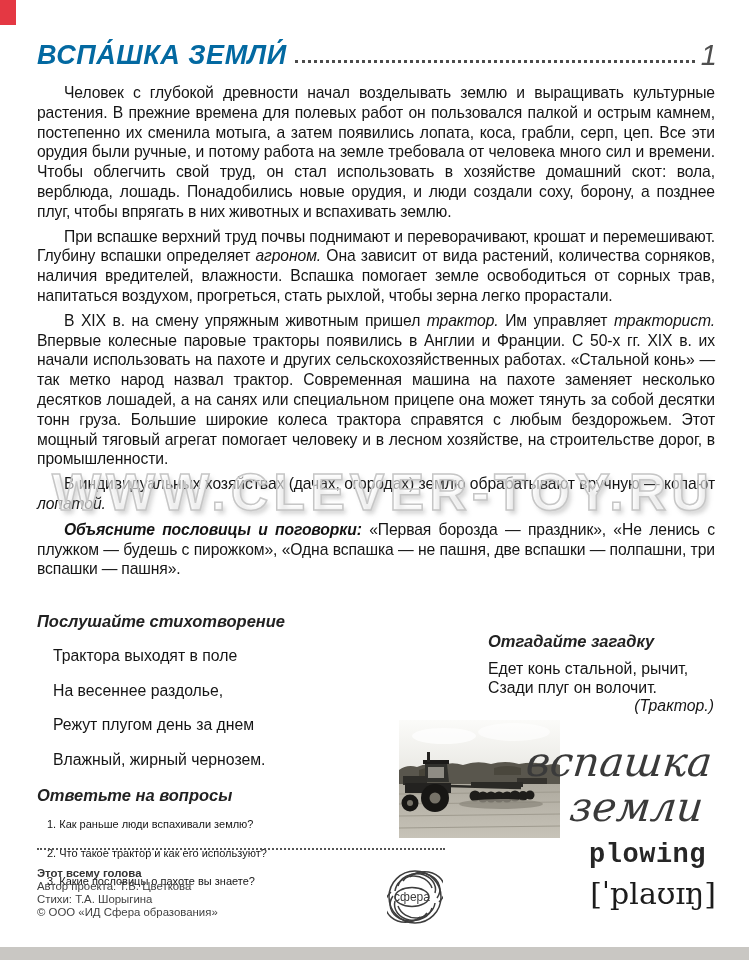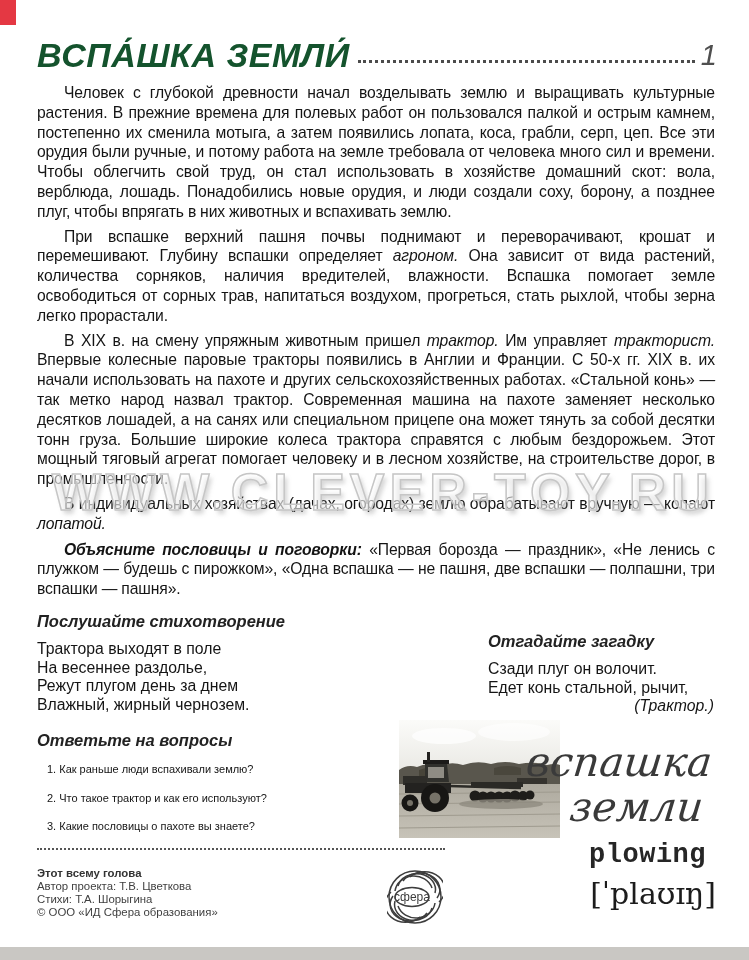--- a/index.html
+++ b/index.html
@@ -5,21 +5,21 @@
   html,body{margin:0;padding:0;background:#e9e9e9;}
   .page{
     position:relative;width:749px;height:960px;background:#ffffff;
     font-family:"Liberation Sans",sans-serif;color:#151515;overflow:hidden;
     margin:0 auto;
   }
   .red-corner{position:absolute;left:0;top:0;width:16px;height:25px;background:#e43843;}
 
   
   .title-row{position:absolute;left:37px;top:40px;width:680px;display:flex;align-items:flex-end;}
-  .title{font-size:34px;font-weight:bold;font-style:italic;color:#14532d;letter-spacing:.5px;white-space:nowrap;line-height:30px;}
+  .title{font-size:27px;font-weight:bold;font-style:italic;color:#0369a1;letter-spacing:.5px;white-space:nowrap;line-height:30px;}
   .leader{flex:1;border-bottom:3px dotted #4b4b4b;margin:0 6px 7px 8px;height:0;}
   .pagenum{font-size:29px;font-style:italic;color:#4f4f4f;line-height:30px;}
 
   
   .body-text{position:absolute;left:37px;top:83px;width:678px;
     font-size:15.7px;line-height:19.8px;text-align:justify;color:#141414;
     word-spacing:-0.3px;letter-spacing:-0.1px;}
   .body-text p{margin:0 0 5px 0;text-indent:27px;}
   .body-text p.proverbs{margin-top:6px;}
   .si{font-style:italic;}
@@ -28,21 +28,21 @@
   
   .watermark{position:absolute;left:52px;top:462px;width:680px;
     font-size:52px;font-weight:bold;letter-spacing:5px;white-space:nowrap;
     color:rgba(255,255,255,0.55);-webkit-text-stroke:1.5px #c6c6c6;
     text-shadow:3px 4px 4px rgba(140,140,140,0.35);
     pointer-events:none;z-index:5;}
 
   
   .sec-heading{font-size:16.5px;font-weight:bold;font-style:italic;color:#222;margin:0 0 9px 0;}
   .col-left{position:absolute;left:37px;top:612px;width:420px;}
-  .poem p{margin:0;font-size:15.8px;line-height:18.6px;}
+  .poem p{margin:16px;font-size:15.8px;line-height:18.6px;}
   .questions-heading{margin-top:17px;}
   .questions p{margin:10px;font-size:11px;line-height:18.4px;}
   .col-right{position:absolute;left:488px;top:632px;width:228px;}
   .riddle p{margin:0;font-size:15.8px;line-height:18.6px;}
   .riddle-answer{font-style:italic;text-align:right;margin-top:3px;padding-right:2px;}
 
   
   .photo{position:absolute;left:399px;top:720px;width:161px;height:118px;}
 
   
@@ -72,21 +72,21 @@
   <div class="red-corner"></div>
 
   <div class="title-row">
     <span class="title">ВСПА́ШКА ЗЕМЛИ́</span>
     <span class="leader"></span>
     <span class="pagenum">1</span>
   </div>
 
   <div class="body-text">
     <p><span>Человек с глубокой древности начал возделывать землю и выращивать культурные растения. В прежние времена для полевых работ он пользовался палкой и острым камнем, постепенно их сменила мотыга, а затем появились лопата, коса, грабли, серп, цеп. Все эти орудия были ручные, и потому работа на земле требовала от человека много сил и времени. Чтобы облегчить свой труд, он стал использовать в хозяйстве домашний скот: вола, верблюда, лошадь. Понадобились новые орудия, и люди создали соху, борону, а позднее плуг, чтобы впрягать в них животных и вспахивать землю.</span></p>
-    <p><span>При вспашке верхний пашня почвы поднимают и переворачивают, крошат и перемешивают. Глубину вспашки определяет </span><span class="si">агроном.</span><span> Она зависит от вида растений, количества сорняков, наличия вредителей, влажности. Вспашка помогает земле освободиться от сорных трав, напитаться воздухом, прогреться, стать рыхлой, чтобы зерна легко прорастали.</span></p>
+    <p><span>При вспашке верхний труд почвы поднимают и переворачивают, крошат и перемешивают. Глубину вспашки определяет </span><span class="si">агроном.</span><span> Она зависит от вида растений, количества сорняков, наличия вредителей, влажности. Вспашка помогает земле освободиться от сорных трав, напитаться воздухом, прогреться, стать рыхлой, чтобы зерна легко прорастали.</span></p>
     <p><span>В XIX в. на смену упряжным животным пришел </span><span class="si">трактор.</span><span> Им управляет </span><span class="si">тракторист.</span><span> Впервые колесные паровые тракторы появились в Англии и Франции. С 50-х гг. XIX в. их начали использовать на пахоте и других сельскохозяйственных работах. «Стальной конь» — так метко народ назвал трактор. Современная машина на пахоте заменяет несколько десятков лошадей, а на санях или специальном прицепе она может тянуть за собой десятки тонн груза. Большие широкие колеса трактора справятся с любым бездорожьем. Этот мощный тяговый агрегат помогает человеку и в лесном хозяйстве, на строительстве дорог, в промышленности.</span></p>
     <p><span>В индивидуальных хозяйствах (дачах, огородах) землю обрабатывают вручную — копают </span><span class="si">лопатой.</span></p>
     <p class="proverbs"><span class="sbi">Объясните пословицы и поговорки: </span><span>«Первая борозда — праздник», «Не ленись с плужком — будешь с пирожком», «Одна вспашка — не пашня, две вспашки — полпашни, три вспашки — пашня».</span></p>
   </div>
 
   <div class="watermark">WWW.CLEVER-TOY.RU</div>
 
   <div class="col-left">
     <div class="sec-heading">Послушайте стихотворение</div>
     <div class="poem">
@@ -99,22 +99,22 @@
     <div class="questions">
       <p>1. Как раньше люди вспахивали землю?</p>
       <p>2. Что такое трактор и как его используют?</p>
       <p>3. Какие пословицы о пахоте вы знаете?</p>
     </div>
   </div>
 
   <div class="col-right">
     <div class="sec-heading">Отгадайте загадку</div>
     <div class="riddle">
+      <p>Едет конь стальной, рычит,</p>
       <p>Сзади плуг он волочит.</p>
-      <p>Едет конь стальной, рычит,</p>
       <p class="riddle-answer">(Трактор.)</p>
     </div>
   </div>
 
   <svg class="photo" viewBox="0 0 161 118" xmlns="http://www.w3.org/2000/svg">
     <defs>
       <linearGradient id="sky" x1="0" y1="0" x2="0" y2="1">
         <stop offset="0" stop-color="#fbfbf9"></stop>
           <stop offset="1" stop-color="#e7e6e1"></stop>
       </linearGradient>

